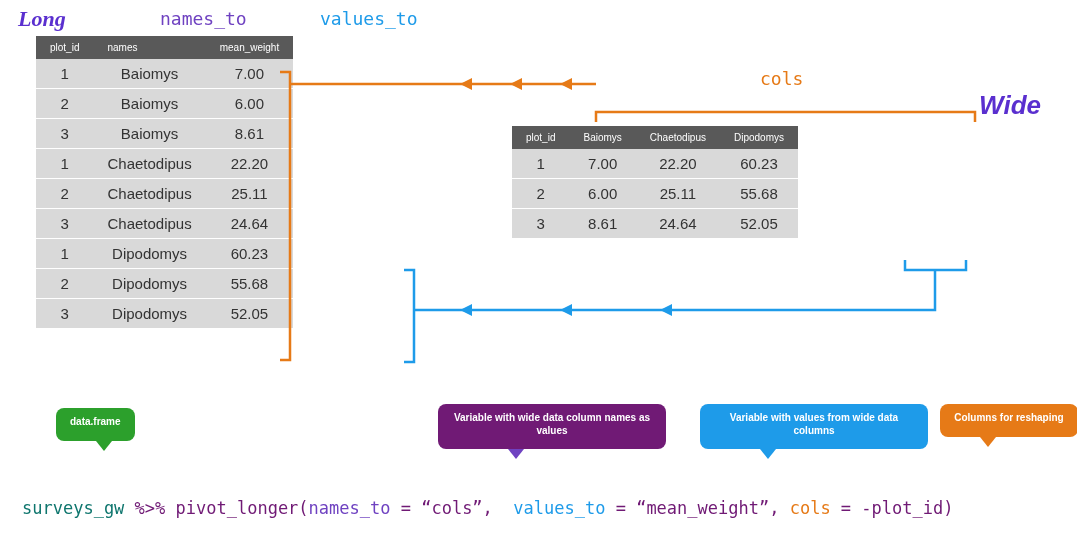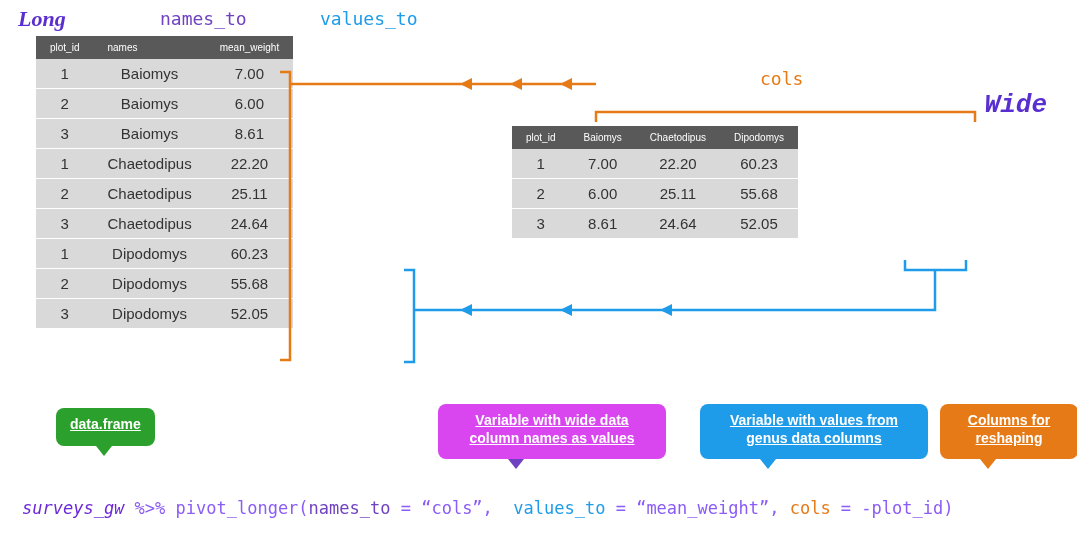--- a/index.html
+++ b/index.html
@@ -20,22 +20,22 @@
     left: 18px;
     font-family: "Times New Roman", serif;
     font-style: italic;
     font-weight: bold;
     font-size: 22px;
     color: #5a2fcf;
   }
   .title-wide {
     position: absolute;
     top: 90px;
-    right: 30px;
-    font-family: Liberation Mono, monospace;
+    right: 36px;
+    font-family: Liberation Sans, sans-serif;
     font-style: italic;
     font-weight: bold;
     font-size: 26px;
     color: #5a2fcf;
   }
   .col-label {
     position: absolute;
     top: 8px;
     font-family: "Consolas","Menlo",monospace;
     font-size: 18px;
@@ -85,55 +85,54 @@
   .fill-orange { fill: #e67a17; }
   .stroke-blue { stroke: #1e9be9; fill: none; stroke-width: 2.5; }
   .fill-blue { fill: #1e9be9; }
 
   
   .bubble {
     position: absolute;
     color: #fff;
     padding: 8px 14px 12px 14px;
     border-radius: 8px;
-    font-size: 14px;
+    font-size: 10px;
     text-align: center;
     line-height: 1.25;
     font-weight: 600;
-    text-decoration: underline;
   }
   .bubble::after {
     content: "";
     position: absolute;
     bottom: -10px;
     left: 28px;
     border-width: 10px 8px 0 8px;
     border-style: solid;
   }
   .b-green { background:#2ca02c; top:408px; left:56px; }
   .b-green::after { border-color:#2ca02c transparent transparent transparent; left:40px;}
-  .b-purple { background:#d946ef; top:404px; left:438px; width:200px;}
+  .b-purple { background:#701a75; top:404px; left:438px; width:200px;}
   .b-purple::after { border-color:#6f42c1 transparent transparent transparent; left:70px;}
   .b-blue { background:#1e9be9; top:404px; left:700px; width:200px;}
   .b-blue::after { border-color:#1e9be9 transparent transparent transparent; left:60px;}
   .b-orange { background:#e67a17; top:404px; left:940px; width:110px;}
   .b-orange::after { border-color:#e67a17 transparent transparent transparent; left:40px;}
 
   
   .code-line {
     position: absolute;
     bottom: 20px;
     left: 22px;
     right: 20px;
     font-family: "Consolas","Menlo",monospace;
     font-size: 17px;
     white-space: pre;
   }
-  .c-green  { color:#6d28d9;font-style:italic; }
-  .c-black  { color:#8b5cf6; }
+  .c-green  { color:#0f766e; }
+  .c-black  { color:#701a75; }
   .c-purple { color:#6f42c1; }
   .c-blue   { color:#1e9be9; }
   .c-orange { color:#e67a17; }
 </style>
 </head>
 <body>
 
 <div class="title-long">Long</div>
 <div class="title-wide">Wide</div>
 <div class="col-label names">names_to</div>
@@ -245,16 +244,16 @@
   <polygon class="fill-blue" points="460,310 472,304 472,316"></polygon>
   <polygon class="fill-blue" points="560,310 572,304 572,316"></polygon>
   <polygon class="fill-blue" points="660,310 672,304 672,316"></polygon>
 
   <path class="stroke-blue" d="M404 270 L414 270 L414 362 L404 362"></path>
   <path class="stroke-blue" d="M414 310 L460 310"></path>
 </svg>
 
 <div class="bubble b-green">data.frame</div>
 <div class="bubble b-purple">Variable with wide data column names as values</div>
-<div class="bubble b-blue">Variable with values from genus data columns</div>
+<div class="bubble b-blue">Variable with values from wide data columns</div>
 <div class="bubble b-orange">Columns for reshaping</div>
 
 <div class="code-line"><span class="c-green">surveys_gw</span><span class="c-black"> %&gt;% pivot_longer(</span><span class="c-purple">names_to</span><span class="c-black"> = “cols”,  </span><span class="c-blue">values_to</span><span class="c-black"> = “mean_weight”, </span><span class="c-orange">cols</span><span class="c-black"> = -plot_id)</span></div>
 
 </body></html>

